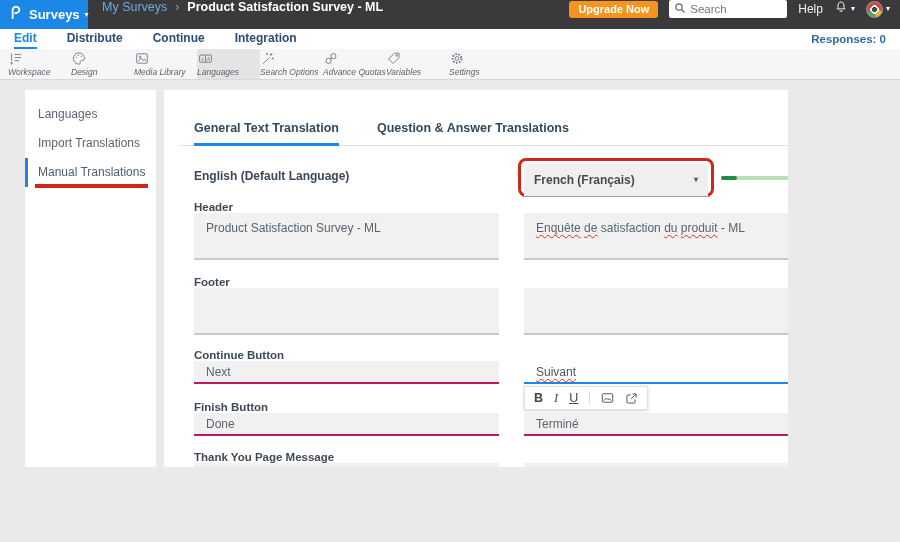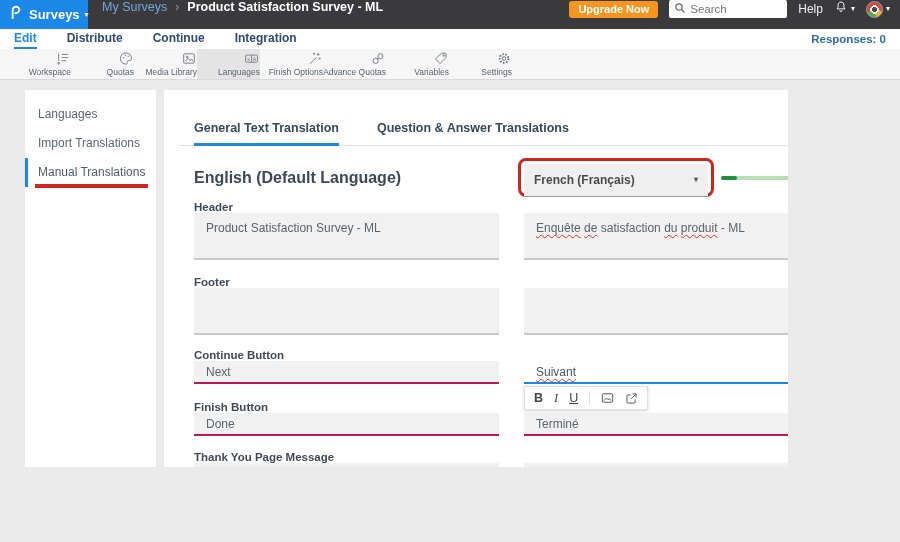--- a/index.html
+++ b/index.html
@@ -31,21 +31,21 @@
     conic-gradient(#c94f44 0 100deg,#e8b33c 100deg 170deg,#59a653 170deg 250deg,#c94f44 250deg 360deg);}
 
   
   .nav{position:absolute;top:29px;left:0;width:900px;height:20px;background:#fff;display:flex;align-items:center;padding:0 14px;gap:30px;font-size:12px;font-weight:bold;z-index:4;}
   .nav-item{color:#2d4b76;height:20px;line-height:18px;cursor:pointer;}
   .nav-item.active{color:var(--accent,#1b87e6);border-bottom:2px solid var(--accent,#1b87e6);}
   .responses{margin-left:auto;color:#2e6da4;font-size:11.5px;font-weight:bold;}
 
   
   .ribbon{position:absolute;top:49px;left:0;width:900px;height:31px;background:#f6f6f6;border-bottom:1px solid #d9d9d9;display:flex;padding-left:8px;z-index:4;}
-  .ribbon-item{width:63px;height:30px;display:flex;flex-direction:column;align-items:flex-end;justify-content:center;gap:1px;color:#6b7580;cursor:pointer;}
+  .ribbon-item{width:63px;height:30px;display:flex;flex-direction:column;align-items:flex-start;justify-content:center;gap:1px;color:#6b7580;cursor:pointer;font-style:italic;}
   .ribbon-item.active{background:#e4e4e4;}
   .ribbon-item .lbl{font-size:8.5px;color:#5a6570;white-space:nowrap;}
   .ribbon-item svg{display:block;}
   .url-box{position:absolute;left:648px;top:53px;width:150px;height:22px;background:#fff;border:1px solid #c9c9c9;border-radius:3px;display:flex;align-items:center;}
   .url-text{flex:1;font-size:10px;color:#555;padding:0 6px;white-space:nowrap;overflow:hidden;}
   .url-edit{width:24px;height:100%;border-left:1px solid #d8d8d8;display:flex;align-items:center;justify-content:center;color:#666;cursor:pointer;}
   .preview-btn{position:absolute;left:820px;top:53px;width:62px;height:22px;background:var(--accent,#1b87e6);border:none;border-radius:3px;color:#fff;font-size:11.5px;font-weight:bold;display:flex;align-items:center;justify-content:center;gap:5px;cursor:pointer;font-family:inherit;}
 
   
   .sidebar{position:absolute;left:25px;top:90px;width:131px;height:377px;background:#fff;padding-top:10px;}
@@ -54,21 +54,21 @@
   .red-underline{height:4px;width:113px;margin:-3px 0 0 10px;background:var(--annotation_red,#d0261b);}
 
   
   .main{position:absolute;left:164px;top:90px;width:624px;height:377px;background:#fff;overflow:hidden;}
   .tabs{position:absolute;left:15px;right:0;top:27px;height:29px;border-bottom:1px solid #e3e3e3;display:flex;}
   .tab{font-size:12.5px;font-weight:bold;color:#35495c;height:29px;padding-top:4px;cursor:pointer;}
   .tab.active{border-bottom:3px solid var(--accent,#1b87e6);}
   .tab.t1{margin-left:15px;}
   .tab.t2{margin-left:38px;}
 
-  .lang-label{position:absolute;left:30px;top:79px;font-size:16px;font-weight:bold;color:#3c4858;}
+  .lang-label{position:absolute;left:30px;top:79px;font-size:12px;font-weight:bold;color:#3c4858;}
   .lang-select-annotation{position:absolute;left:354px;top:68px;width:196px;height:39px;border:3px solid var(--annotation_red,#d0261b);border-radius:8px;padding:3px;}
   .lang-select{width:100%;height:100%;background:#efefef;border-bottom:1px solid #9e9e9e;display:flex;align-items:center;justify-content:space-between;padding:16px 10px;font-size:12px;font-weight:bold;color:#4a4a4a;cursor:pointer;}
   .lang-select .caret{color:#555;}
   .progress{position:absolute;left:557px;top:86px;width:103px;height:4px;border-radius:2px;background:var(--progress_track,#b7e0b7);}
   .progress-fill{height:100%;border-radius:2px;background:var(--progress_fill,#1e8e3e);}
   .progress-pct{position:absolute;left:668px;top:80px;font-size:11px;color:#555;}
 
   .row-label{position:absolute;font-size:11.5px;font-weight:bold;color:#3f4a56;}
   .ta{position:absolute;width:305px;height:47px;background:#f1f1f1;border-bottom:2px solid #c9c9c9;padding:8px 12px;font-size:12px;color:#5a646e;cursor:text;}
   .input{position:absolute;width:305px;height:23px;line-height:22px;background:#f1f1f1;border-bottom:2px solid #be185d;padding:0 12px;font-size:12px;color:#5a646e;cursor:text;white-space:nowrap;}
@@ -154,21 +154,21 @@
   </div>
   <div class="ribbon-item">
     <span>
         <svg width="16" height="15" viewBox="0 0 24 24" fill="none" stroke="currentColor" stroke-width="1.4">
           <path d="M12 3a9 9 0 1 0 0 18c1.6 0 2.4-1.1 1.9-2.6-.6-1.8.6-3.1 2.4-3.1h1.2a3.4 3.4 0 0 0 3.4-3.4C20.9 7 16.9 3 12 3z"></path>
           <circle cx="7.6" cy="10.5" r="1" fill="currentColor" stroke="none"></circle>
           <circle cx="11" cy="6.8" r="1" fill="currentColor" stroke="none"></circle>
           <circle cx="15.6" cy="8.3" r="1" fill="currentColor" stroke="none"></circle>
         </svg>
       </span>
-    <span class="lbl">Quotas</span>
+    <span class="lbl">Design</span>
   </div>
   <div class="ribbon-item">
     <span>
         <svg width="16" height="15" viewBox="0 0 24 24" fill="none" stroke="currentColor" stroke-width="1.4">
           <rect x="3.5" y="4.5" width="17" height="15" rx="1.5"></rect>
           <circle cx="9" cy="9.5" r="1.4"></circle>
           <path d="M6 16.5l4.5-5 3.4 3.8 2-2.4 2.6 3.6"></path>
         </svg>
       </span>
     <span class="lbl">Media Library</span>
@@ -184,21 +184,21 @@
       </span>
     <span class="lbl">Languages</span>
   </div>
   <div class="ribbon-item">
     <span>
         <svg width="16" height="15" viewBox="0 0 24 24" fill="none" stroke="currentColor" stroke-width="1.4">
           <path d="M4 20.5L14.5 10"></path>
           <path d="M17 3.5v4M15 5.5h4M19.5 10.5v3M18 12h3M10.5 3v3M9 4.5h3"></path>
         </svg>
       </span>
-    <span class="lbl">Finish Options</span>
+    <span class="lbl">Search Options</span>
   </div>
   <div class="ribbon-item">
     <span>
         <svg width="16" height="15" viewBox="0 0 24 24" fill="none" stroke="currentColor" stroke-width="1.4">
           <circle cx="8.2" cy="15.8" r="4.2"></circle>
           <circle cx="15.8" cy="8.2" r="4.2"></circle>
           <path d="M10.9 13.1l2.2-2.2"></path>
         </svg>
       </span>
     <span class="lbl">Advance Quotas</span>

